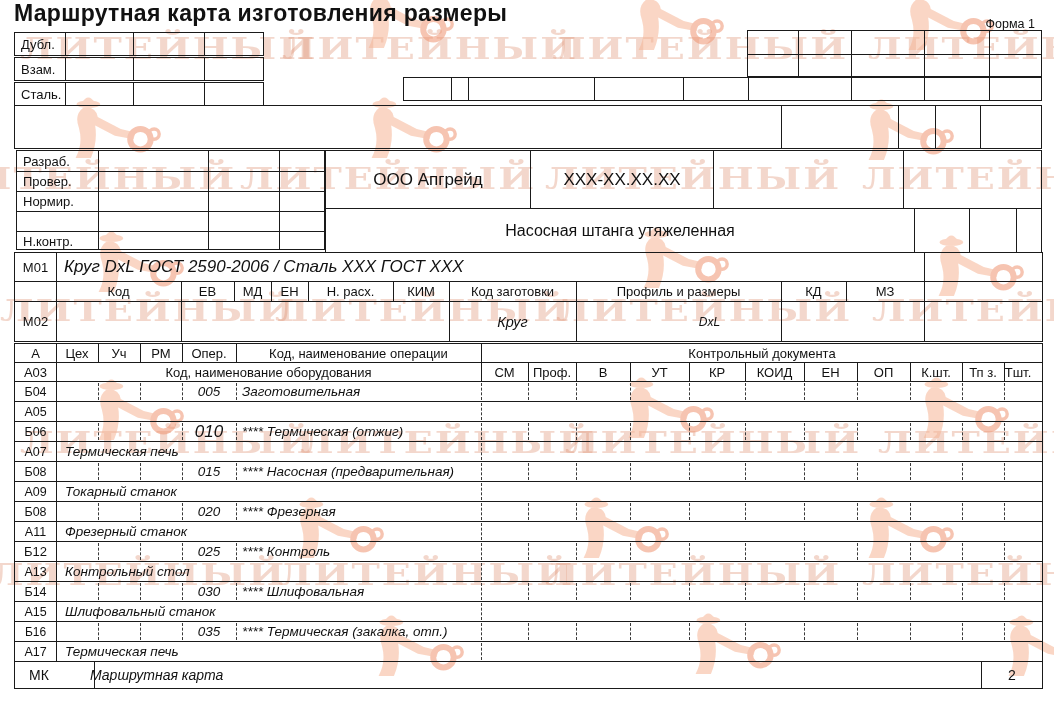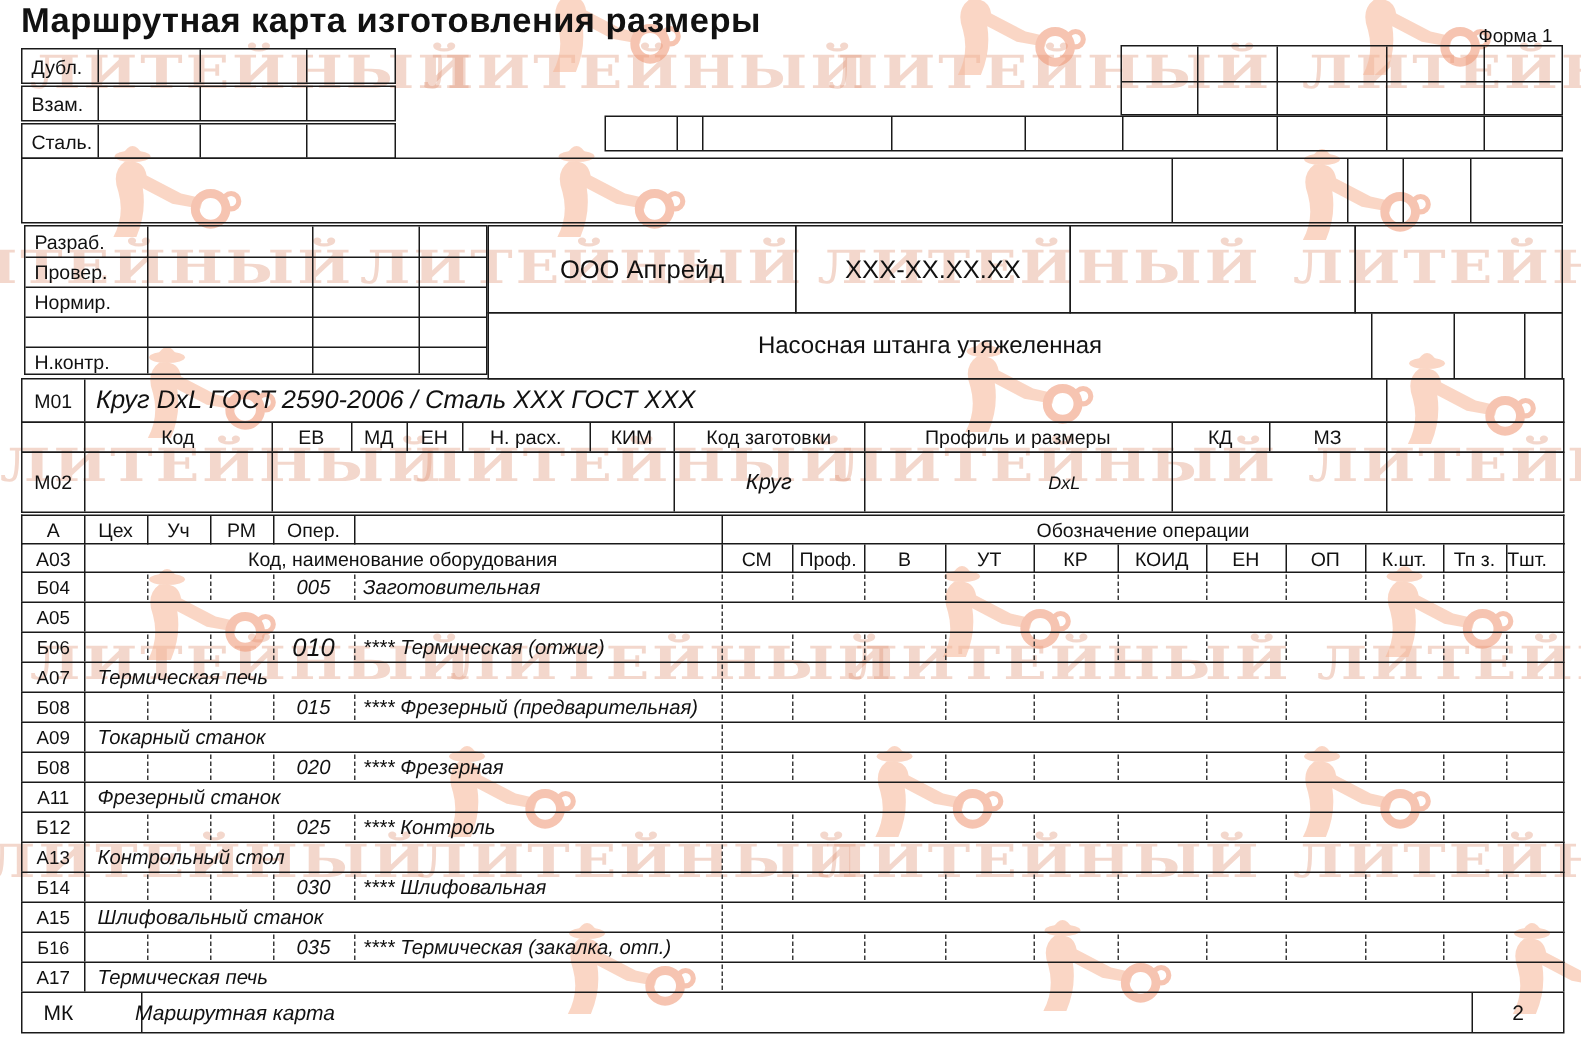--- a/index.html
+++ b/index.html
@@ -379,22 +379,23 @@
       <div class="cell" style="left:0;width:41px">А</div>
       <div class="v" style="left:41px"></div>
       <div class="cell" style="left:41px;width:42px">Цех</div>
       <div class="v" style="left:83px"></div>
       <div class="cell" style="left:83px;width:42px">Уч</div>
       <div class="v" style="left:125px"></div>
       <div class="cell" style="left:125px;width:42px">РМ</div>
       <div class="v" style="left:167px"></div>
       <div class="cell" style="left:167px;width:54px">Опер.</div>
       <div class="v" style="left:221px"></div>
+      <div class="cell" style="left:221px;width:245px">Код, наименование операции</div>
       <div class="v" style="left:466px"></div>
-      <div class="cell" style="left:466px;width:562px">Обозначение операции</div>
+      <div class="cell" style="left:466px;width:562px">Контрольный документа</div>
     </div>
 
     <div class="box" style="left:14px;top:362px;width:1029px;height:20px;border-bottom:none">
       <div class="cell" style="left:0;width:41px">А03</div>
       <div class="v" style="left:41px"></div>
       <div class="cell" style="left:41px;width:425px">Код, наименование оборудования</div>
       <div class="v" style="left:466px"></div>
       <div class="cell" style="left:466px;width:47px">СМ</div>
       <div class="v" style="left:513px"></div>
       <div class="cell" style="left:513px;width:48px">Проф.</div>
@@ -492,21 +493,21 @@
         <div class="dv" style="left:561px"></div>
         <div class="dv" style="left:615px"></div>
         <div class="dv" style="left:674px"></div>
         <div class="dv" style="left:730px"></div>
         <div class="dv" style="left:789px"></div>
         <div class="dv" style="left:842px"></div>
         <div class="dv" style="left:895px"></div>
         <div class="dv" style="left:947px"></div>
         <div class="dv" style="left:989px"></div>
         <div class="cell it" style="left:167px;width:54px;font-size:13.5px">015</div>
-        <div class="opname" style="left:227px">**** Фрезерный (предварительная)</div>
+        <div class="opname" style="left:227px">**** Насосная (предварительная)</div>
       </div>
       <div class="oprow" style="top:481px">
         <div class="cell" style="left:0;width:41px;font-size:12.5px">А09</div>
         <div class="v" style="left:41px"></div>
         <div class="dv" style="left:466px"></div>
         <div class="opname" style="left:50px">Токарный станок</div>
       </div>
       <div class="oprow" style="top:501px">
         <div class="cell" style="left:0;width:41px;font-size:12.5px">Б08</div>
         <div class="v" style="left:41px"></div>

